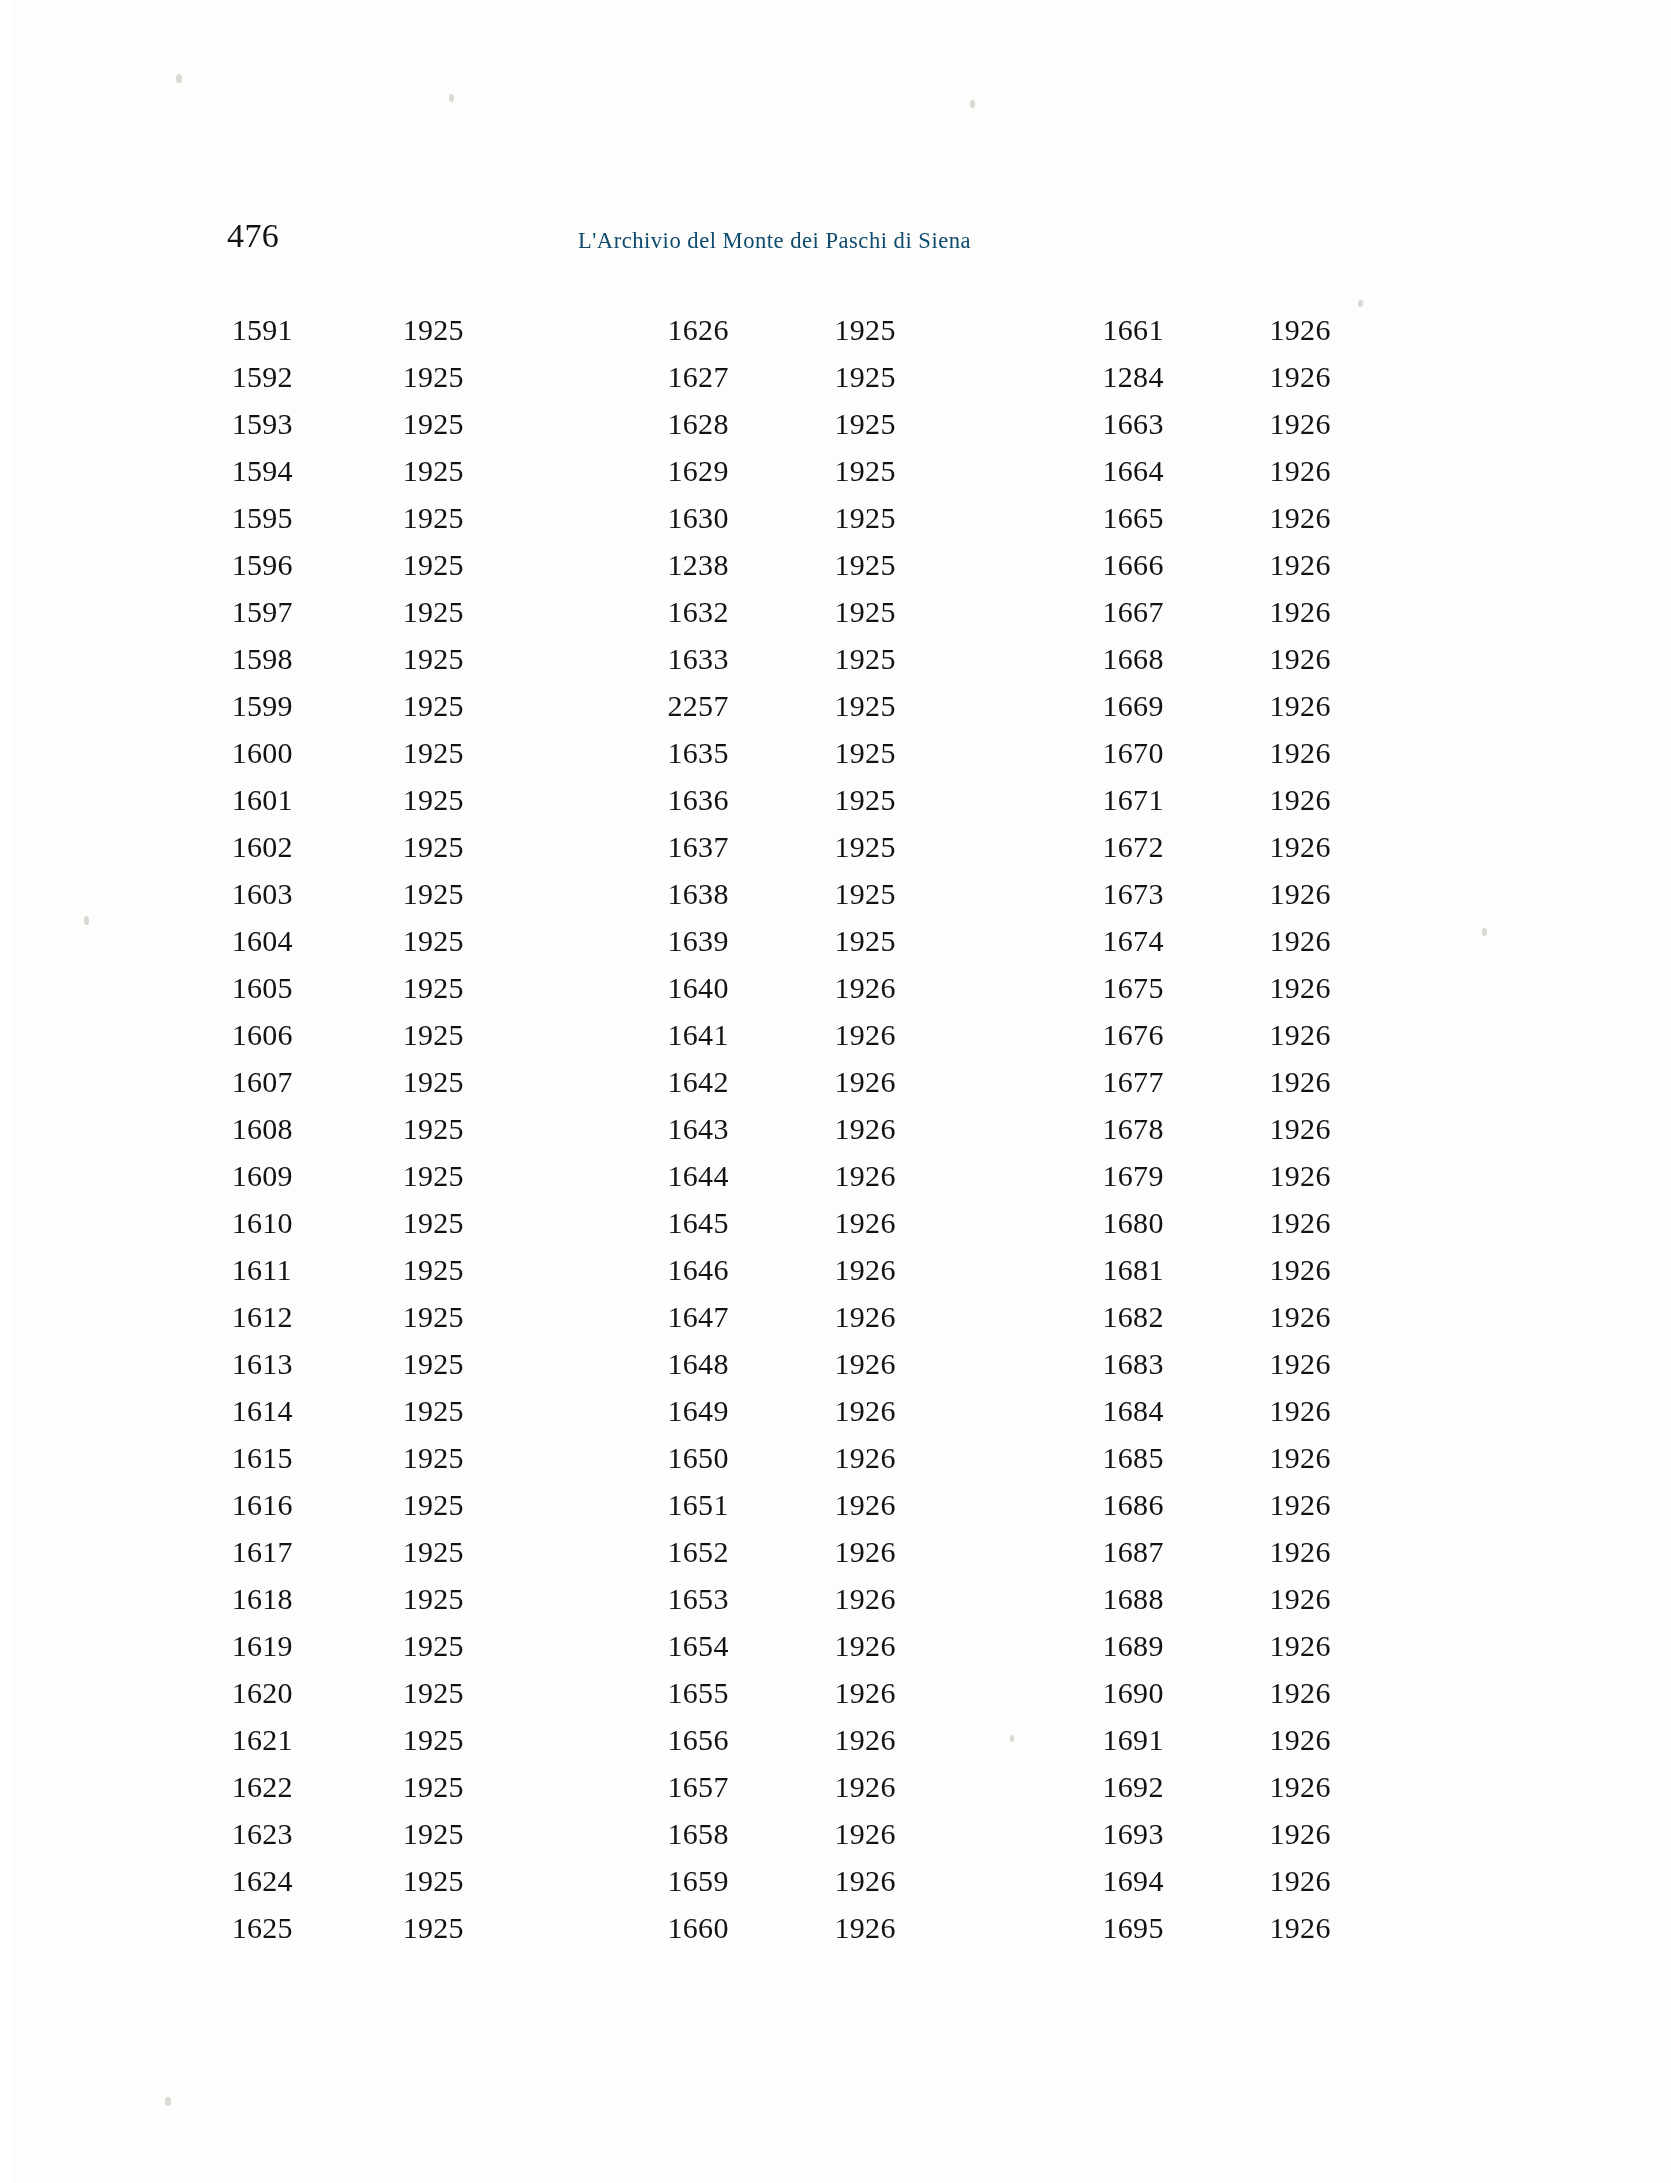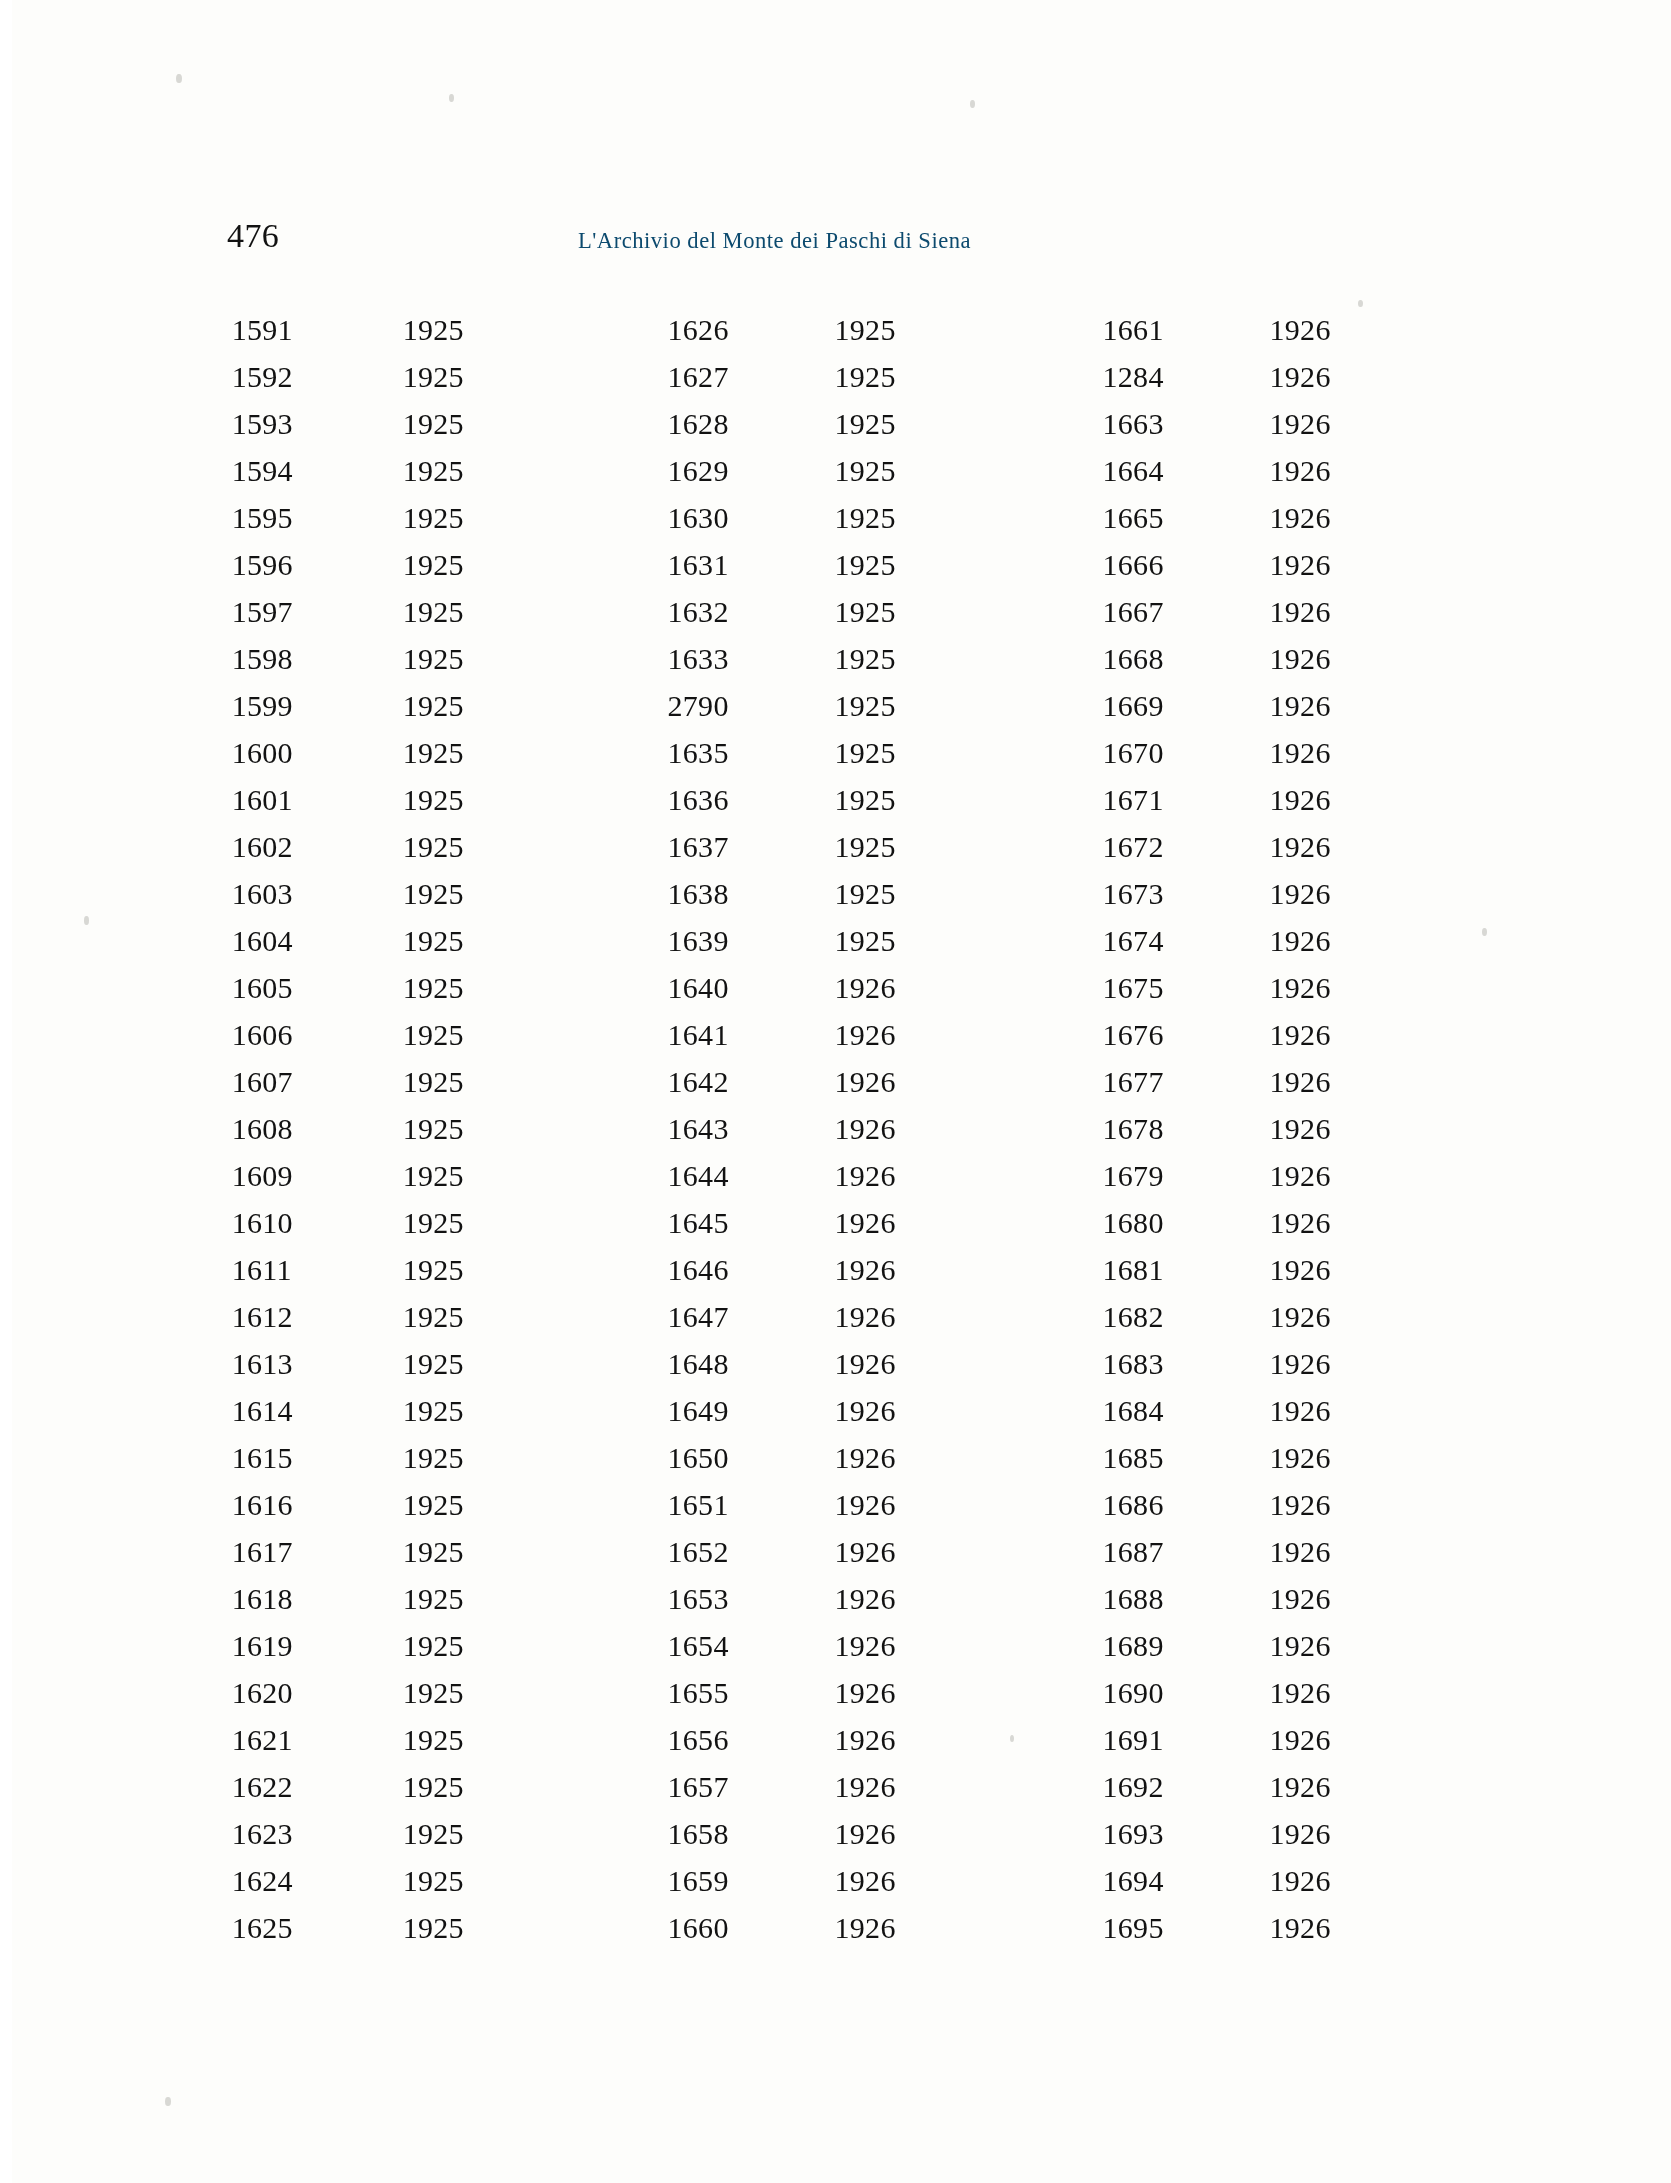--- a/index.html
+++ b/index.html
@@ -135,21 +135,21 @@
         <div class="cell c-num1">1595</div>
         <div class="cell c-yr1">1925</div>
         <div class="cell c-num2">1630</div>
         <div class="cell c-yr2">1925</div>
         <div class="cell c-num3">1665</div>
         <div class="cell c-yr3">1926</div>
       </div>
       <div class="row">
         <div class="cell c-num1">1596</div>
         <div class="cell c-yr1">1925</div>
-        <div class="cell c-num2">1631</div>
+        <div class="cell c-num2">1238</div>
         <div class="cell c-yr2">1925</div>
         <div class="cell c-num3">1666</div>
         <div class="cell c-yr3">1926</div>
       </div>
       <div class="row">
         <div class="cell c-num1">1597</div>
         <div class="cell c-yr1">1925</div>
         <div class="cell c-num2">1632</div>
         <div class="cell c-yr2">1925</div>
         <div class="cell c-num3">1667</div>
@@ -159,21 +159,21 @@
         <div class="cell c-num1">1598</div>
         <div class="cell c-yr1">1925</div>
         <div class="cell c-num2">1633</div>
         <div class="cell c-yr2">1925</div>
         <div class="cell c-num3">1668</div>
         <div class="cell c-yr3">1926</div>
       </div>
       <div class="row">
         <div class="cell c-num1">1599</div>
         <div class="cell c-yr1">1925</div>
-        <div class="cell c-num2">2790</div>
+        <div class="cell c-num2">2257</div>
         <div class="cell c-yr2">1925</div>
         <div class="cell c-num3">1669</div>
         <div class="cell c-yr3">1926</div>
       </div>
       <div class="row">
         <div class="cell c-num1">1600</div>
         <div class="cell c-yr1">1925</div>
         <div class="cell c-num2">1635</div>
         <div class="cell c-yr2">1925</div>
         <div class="cell c-num3">1670</div>

